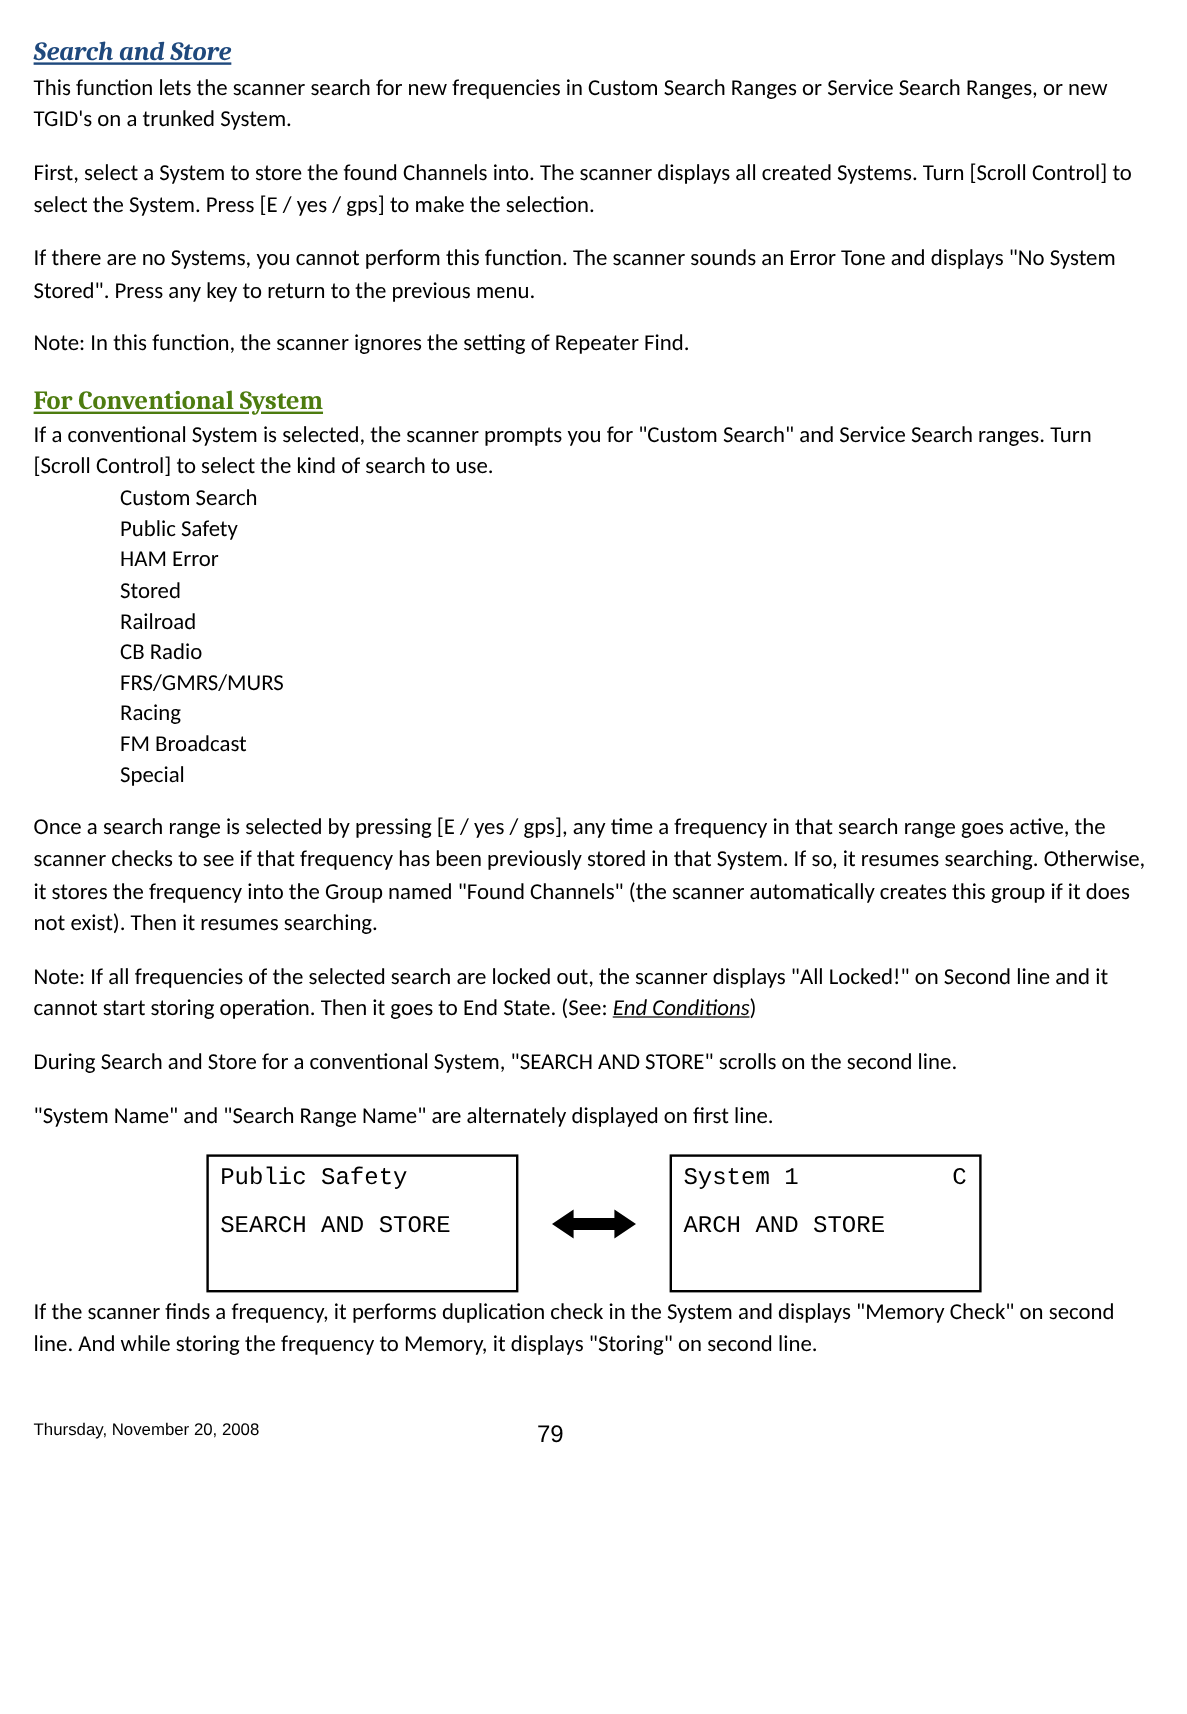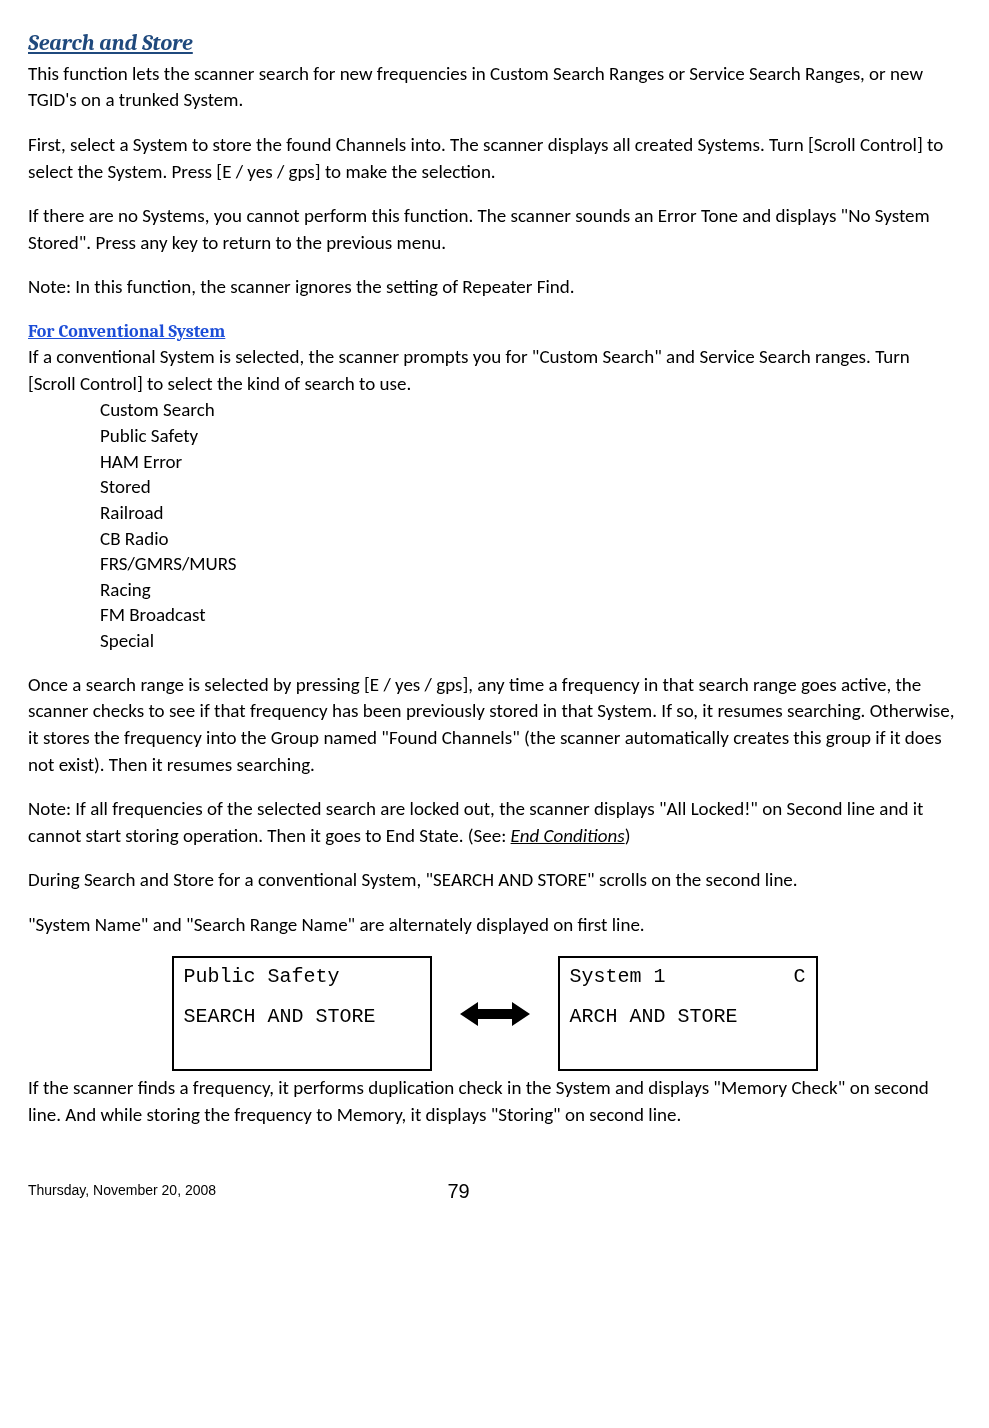--- a/index.html
+++ b/index.html
@@ -14,23 +14,23 @@
     .heading1 {
       color: #1F497D;
       font-style: italic;
       font-weight: bold;
       font-size: 22px;
       text-decoration: underline;
       font-family: Cambria, Georgia, serif;
       margin-bottom: 2px;
     }
     .heading2 {
-      color: #1d4ed8;
+      color: #4d7c0f;
       font-weight: bold;
-      font-size: 18px;
+      font-size: 22px;
       text-decoration: underline;
       font-family: Cambria, Georgia, serif;
       margin-top: 18px;
       margin-bottom: 0px;
     }
     p {
       margin: 0 0 18px 0;
     }
     .list-indent {
       padding-left: 72px;
@@ -68,21 +68,21 @@
       justify-content: space-between;
       margin-bottom: 18px;
     }
     .arrow-svg {
       width: 70px;
       height: 30px;
     }
     .footer {
       display: flex;
       justify-content: space-between;
-      align-items: center;
+      align-items: flex-start;
       font-family: Arial, sans-serif;
       font-size: 14px;
       margin-top: 48px;
     }
     .footer .pagenum {
       font-size: 20px;
       position: relative;
       left: -55px;
     }
     .tight {

